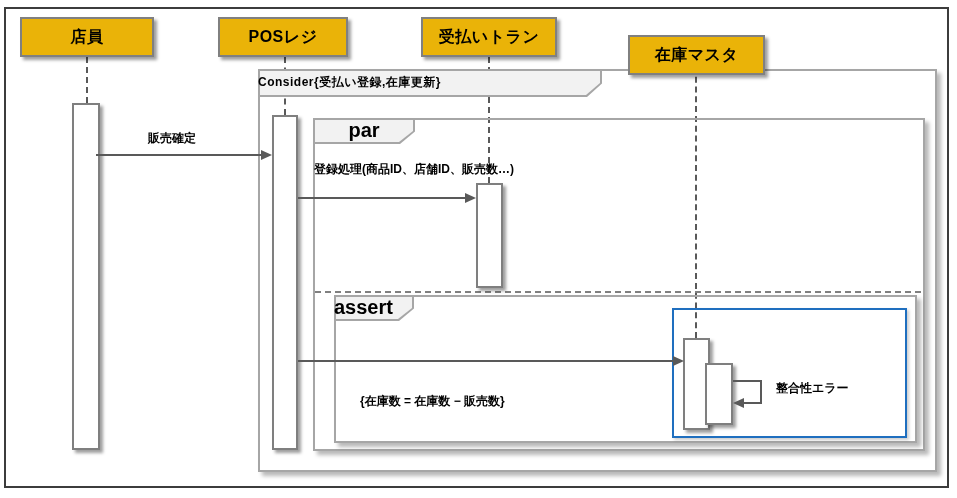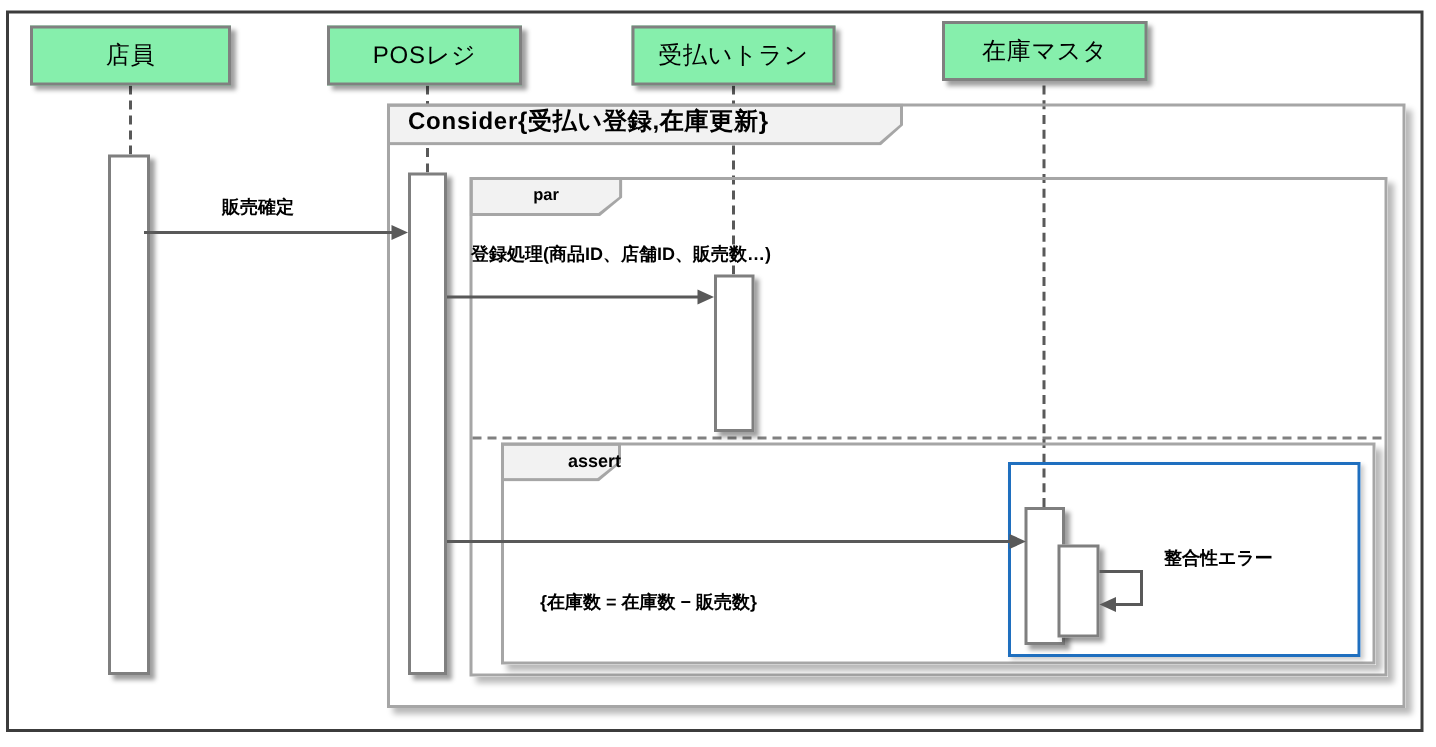--- a/index.html
+++ b/index.html
@@ -3,23 +3,23 @@
 <meta charset="utf-8">
 <style>
   html,body{margin:0;padding:0;background:#fff;}
   .canvas{
     position:relative;width:957px;height:498px;background:#fff;overflow:hidden;
     font-family:"Liberation Sans","DejaVu Sans",sans-serif;color:#000;
   }
   .outer-border{position:absolute;left:4px;top:7px;width:941px;height:477px;
     border:2px solid #3c3c3c;background:transparent;}
   
-  .head{position:absolute;height:36px;background:#86efac;border:2px solid #808080;
+  .head{position:absolute;height:36px;background:#eab308;border:2px solid #808080;
     box-shadow:3px 3px 3px rgba(0,0,0,.38);display:flex;align-items:center;justify-content:center;
-    font-weight:normal;font-size:16px;letter-spacing:.5px;}
+    font-weight:bold;font-size:16px;letter-spacing:.5px;}
   
   .life{position:absolute;width:0;border-left:2px dashed #595959;}
   
   .frame{position:absolute;border:2px solid var(--frame-border,#A6A6A6);
     box-shadow:4px 4px 4px rgba(0,0,0,.28);background:transparent;}
   .frame.neg{border:2px solid var(--neg-border,#1F6FBF);box-shadow:2px 2px 3px rgba(0,0,0,.2);}
   .divider{position:absolute;height:0;border-top:2px dashed #808080;}
   
   .tab{position:absolute;}
   .tab::before{content:"";position:absolute;inset:0;background:var(--frame-border,#A6A6A6);
@@ -53,27 +53,27 @@
   <div class="life" style="left:488px;top:57px;height:126px"></div>
   <div class="life" style="left:695px;top:57px;height:281px"></div>
 
   <div class="frame" style="left:258px;top:69px;width:675px;height:399px"></div>
   <div class="frame" style="left:313px;top:118px;width:608px;height:329px"></div>
   <div class="divider" style="left:315px;top:291px;width:606px"></div>
   <div class="frame" style="left:334px;top:295px;width:579px;height:144px"></div>
   <div class="frame neg" style="left:672px;top:308px;width:231px;height:126px"></div>
 
   <div class="tab" style="left:258px;top:69px;width:344px;height:28px">
-    <span style="font-size:16px;line-height:26px;padding-left:14px;letter-spacing:.5px">Consider{受払い登録,在庫更新}</span>
+    <span style="font-size:12px;line-height:26px;letter-spacing:.5px">Consider{受払い登録,在庫更新}</span>
   </div>
   <div class="tab" style="left:313px;top:118px;width:102px;height:26px">
-    <span style="font-size:11px;line-height:24px;text-align:center">par</span>
+    <span style="font-size:20px;line-height:24px;text-align:center">par</span>
   </div>
   <div class="tab" style="left:334px;top:295px;width:80px;height:26px">
-    <span style="font-size:12px;line-height:24px;text-align:right">assert</span>
+    <span style="font-size:20px;line-height:24px;text-align:left">assert</span>
   </div>
 
   <div class="act" style="left:72px;top:103px;width:24px;height:343px"></div>
   <div class="act" style="left:272px;top:115px;width:22px;height:331px"></div>
   <div class="act" style="left:476px;top:183px;width:23px;height:101px"></div>
   <div class="act" style="left:683px;top:338px;width:23px;height:88px"></div>
   <div class="act" style="left:705px;top:363px;width:24px;height:58px"></div>
 
   <div class="mline" style="left:96px;top:154px;width:166px"></div>
   <div class="ah-right" style="left:261px;top:150px"></div>
@@ -85,20 +85,20 @@
 
   <div class="mline" style="left:298px;top:360px;width:376px"></div>
   <div class="ah-right" style="left:673px;top:356px"></div>
 
   <div class="mlabel" style="left:360px;top:393px">{在庫数 = 在庫数 − 販売数}</div>
 
   <div class="mline" style="left:733px;top:380px;width:29px"></div>
   <div class="vline" style="left:760px;top:380px;height:24px"></div>
   <div class="mline" style="left:744px;top:402px;width:18px"></div>
   <div class="ah-left" style="left:733px;top:398px"></div>
-  <div class="mlabel" style="left:776px;top:364px">整合性エラー</div>
+  <div class="mlabel" style="left:776px;top:380px">整合性エラー</div>
 
   <div class="head" style="left:20px;top:17px;width:130px">店員</div>
   <div class="head" style="left:421px;top:17px;width:132px">受払いトラン</div>
   <div class="head" style="left:218px;top:17px;width:126px">POSレジ</div>
-  <div class="head" style="left:628px;top:14px;width:133px">在庫マスタ</div>
+  <div class="head" style="left:628px;top:35px;width:133px">在庫マスタ</div>
 
 </div>
 
 </body></html>

